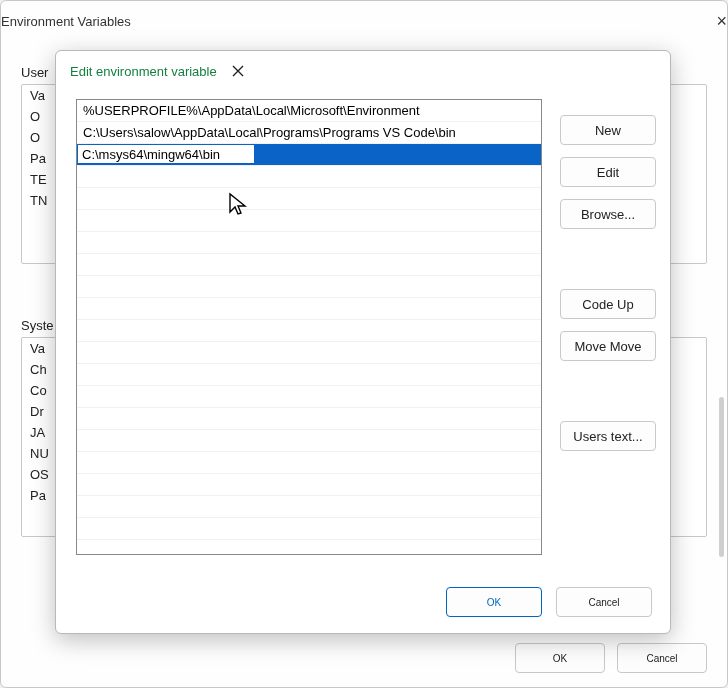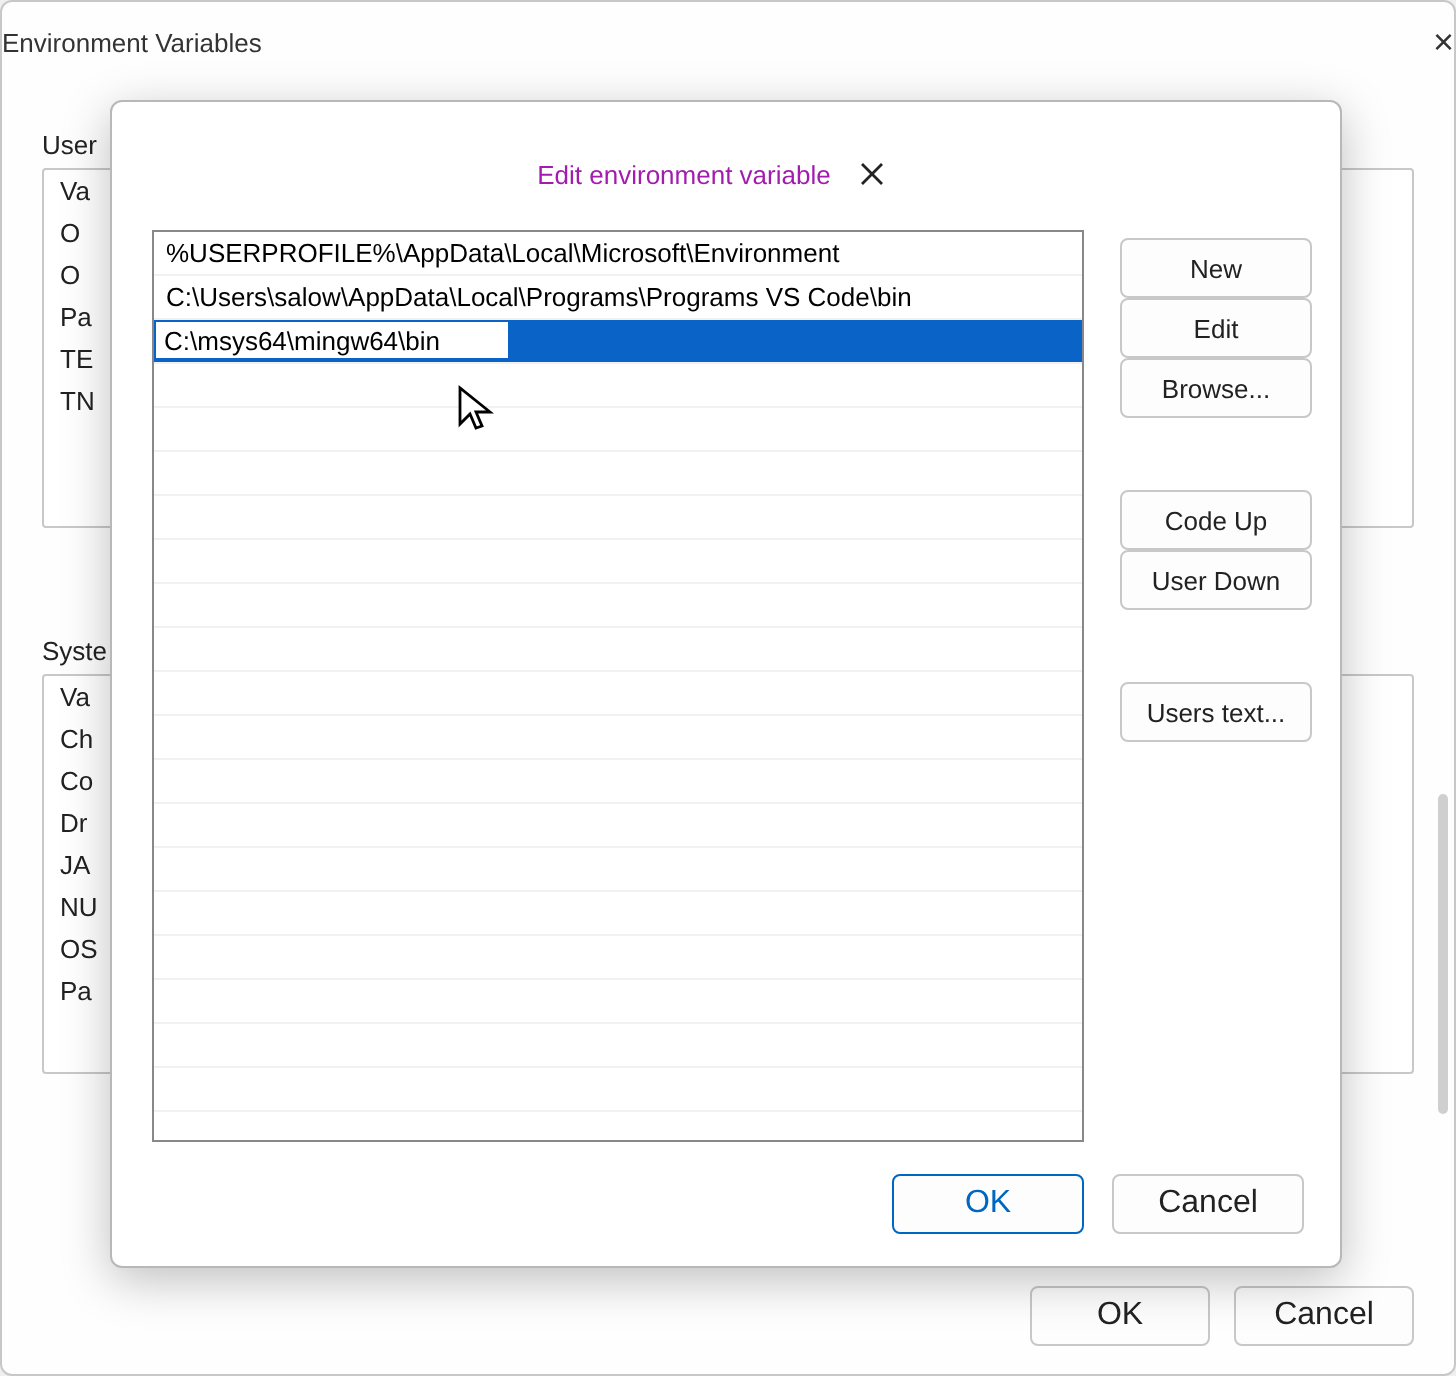--- a/index.html
+++ b/index.html
@@ -24,35 +24,35 @@
     }
     .vars-row { font-size: 13px; color: #222; padding: 3px 8px; white-space: nowrap; }
 
     .parent-buttons {
       display: flex; justify-content: flex-end; gap: 12px;
       padding: 12px 20px 14px;
     }
     .win-btn {
       min-width: 90px; height: 30px;
       background: #fdfdfd; border: 1px solid #c8c8c8; border-radius: 4px;
-      font-size: 16px; color: #222; display: inline-flex;
+      font-size: 10px; color: #222; display: inline-flex;
       align-items: center; justify-content: center; cursor: pointer;
     }
     .win-btn.primary { border-color: #0067c0; color: #0067c0; }
 
     
     .modal {
       position: absolute; left: 55px; top: 50px; width: 616px; height: 584px;
       background: #fff; border: 1px solid #b8b8b8; border-radius: 6px;
       box-shadow: 0 6px 24px rgba(0,0,0,0.25);
       display: flex; flex-direction: column;
     }
     .modal-title {
-      height: 40px; display: flex; align-items: center; justify-content: center;
-      padding: 0 14px; font-size: 13px; color: #a21caf; margin-top: 16px;
+      height: 40px; display: flex; align-items: center; justify-content: flex-start;
+      padding: 0 14px; font-size: 13px; color: #15803d;
     }
     .modal-close {
       width: 42px; height: 30px; display: flex; align-items: center; justify-content: center;
       font-size: 17px; color: #222; cursor: pointer; border-radius: 4px;
     }
 
     .modal-body { flex: 1; display: flex; padding: 8px 14px 0 20px; gap: 18px; }
 
     .list-box {
       flex: 1; border: 1px solid #888; background: #fff;
@@ -62,21 +62,21 @@
       height: 22px; line-height: 22px; padding: 0 6px;
       font-size: 13px; color: #000; white-space: nowrap; overflow: hidden;
       border-bottom: 1px solid #f1f1f1;
     }
     .list-row.selected { background: #0a63c7; color: #fff; }
     .edit-input {
       position: absolute; height: 20px; border: 1px solid #0a63c7;
       font-size: 13px; padding: 0 4px; background: #fff; color: #000; outline: none;
     }
 
-    .side-buttons { width: 96px; display: flex; flex-direction: column; gap: 0; }
+    .side-buttons { width: 96px; display: flex; flex-direction: column; gap: 12px; }
     .spacer-sm { height: 4px; }
     .spacer-md { height: 36px; }
     .side-btn {
       height: 30px; background: #fdfdfd; border: 1px solid #c8c8c8; border-radius: 4px;
       font-size: 13px; color: #222; display: flex; align-items: center; justify-content: center; cursor: pointer;
     }
 
     .modal-footer {
       display: flex; justify-content: flex-end; gap: 14px; padding: 12px 18px 16px;
     }
@@ -165,21 +165,21 @@
         <div class="list-row"></div>
         <div class="list-row"></div>
       </div>
     <div class="side-buttons">
       <div class="spacer-sm"></div>
       <div class="side-btn">New</div>
       <div class="side-btn">Edit</div>
       <div class="side-btn">Browse...</div>
       <div class="spacer-md"></div>
       <div class="side-btn">Code Up</div>
-      <div class="side-btn">User Down</div>
+      <div class="side-btn">Move Move</div>
       <div class="spacer-md"></div>
       <div class="side-btn">Users text...</div>
     </div>
   </div>
 
   <div class="modal-footer">
     <div class="win-btn primary" style="min-width:96px">OK</div>
     <div class="win-btn" style="min-width:96px">Cancel</div>
   </div>
 </div>

